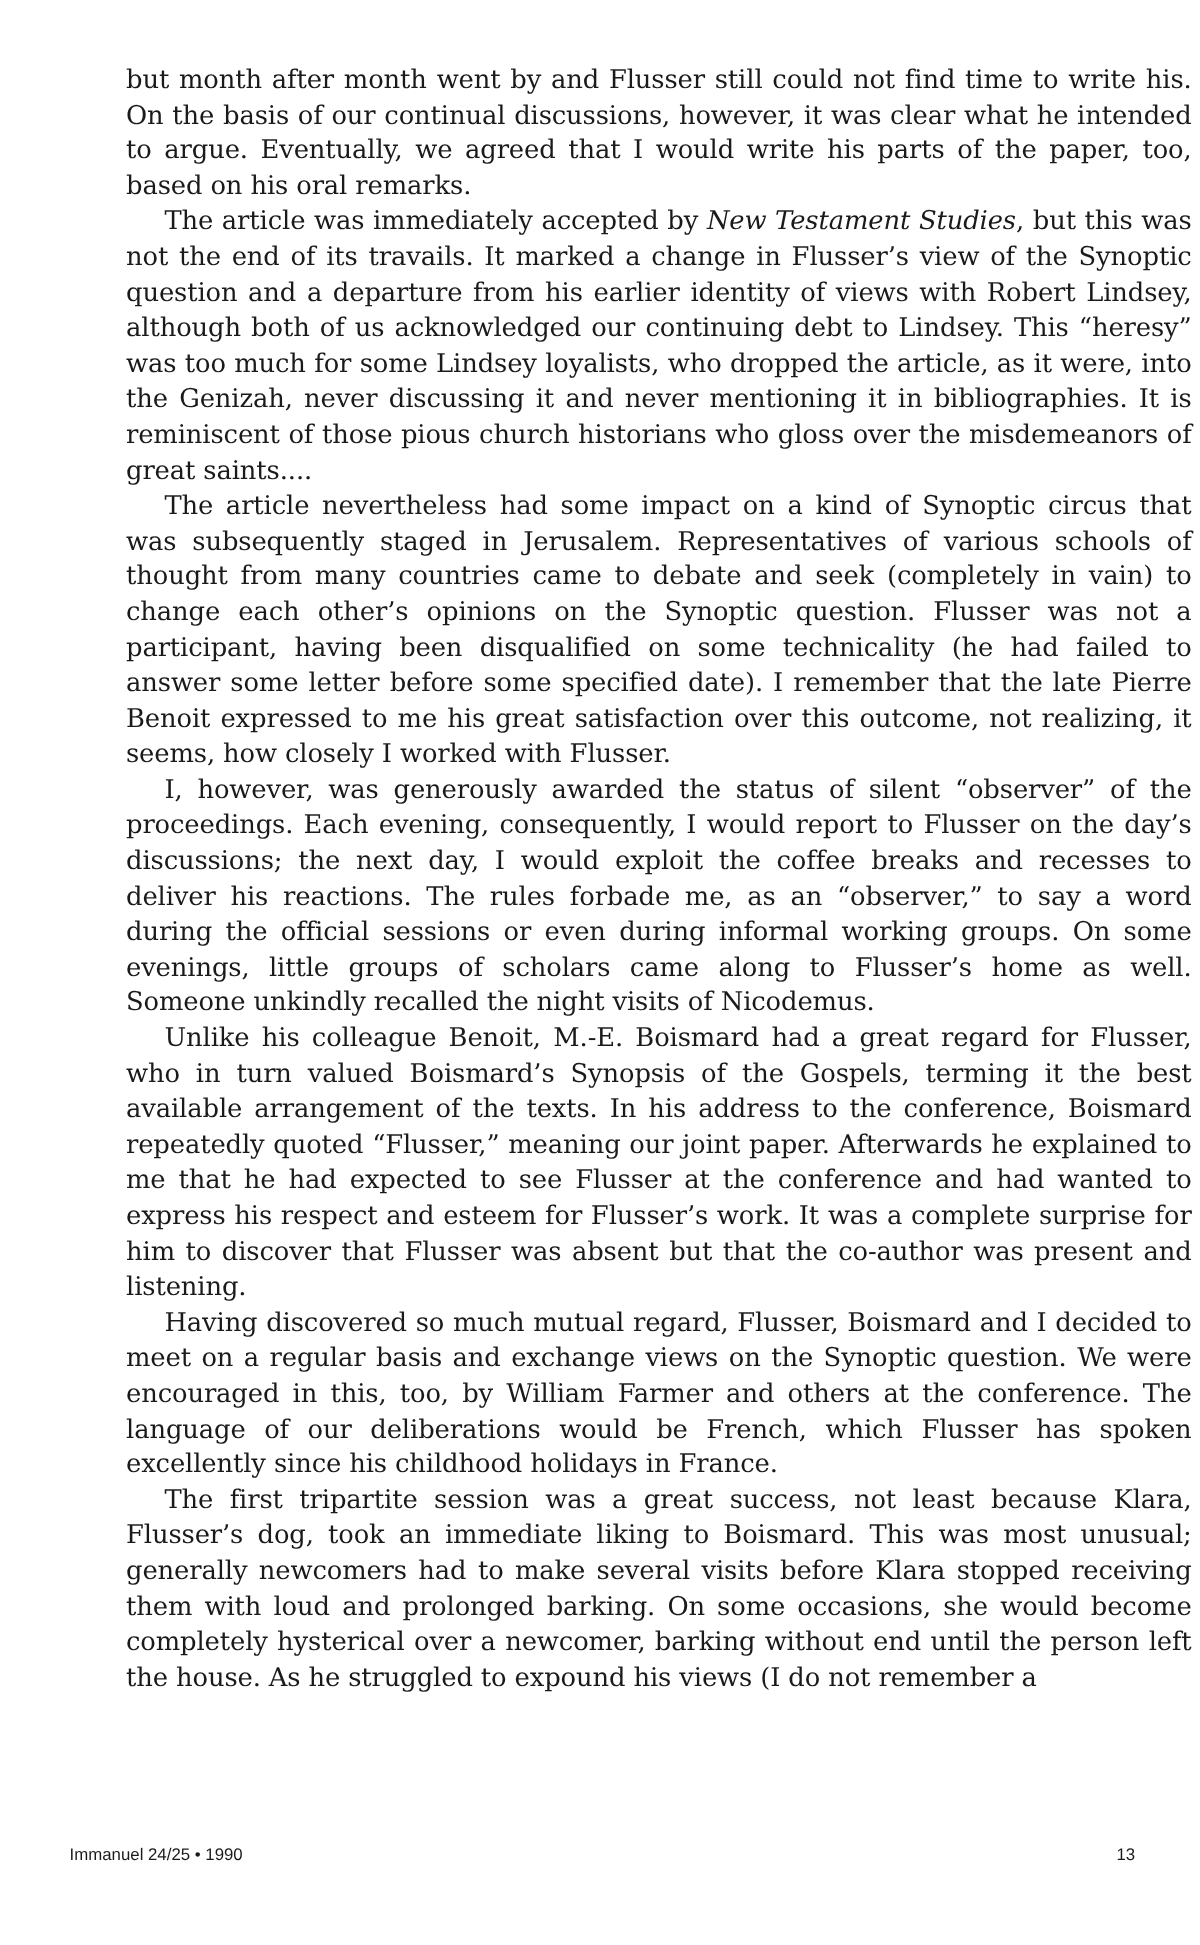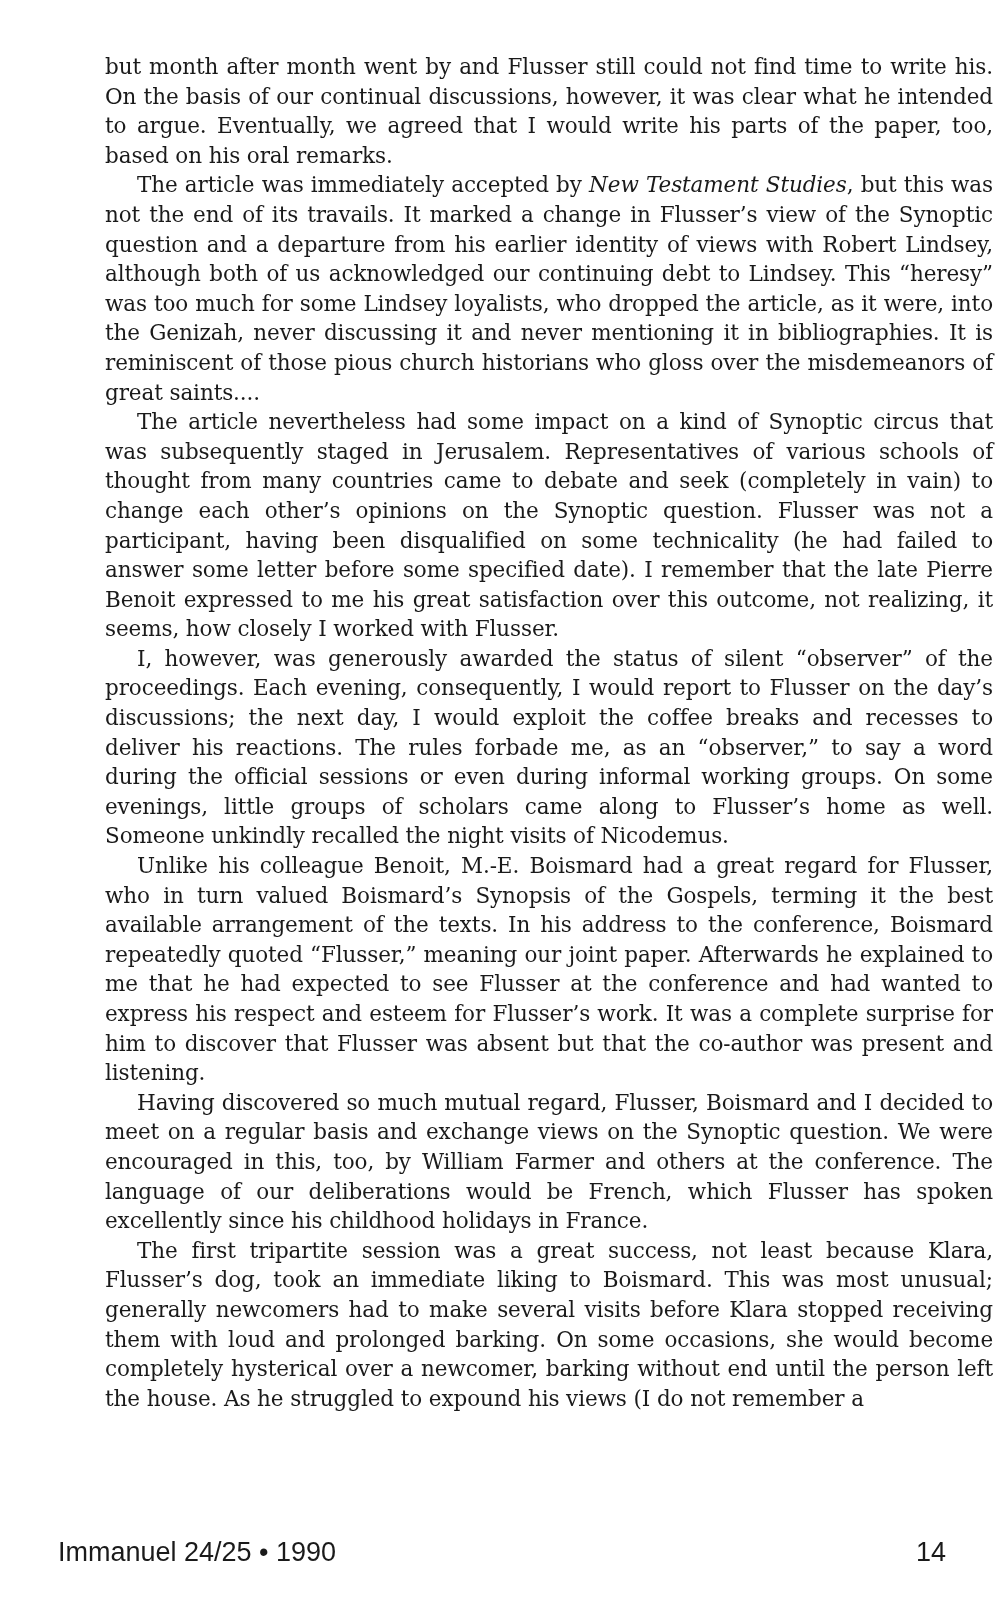--- a/index.html
+++ b/index.html
@@ -8,31 +8,31 @@
   .para {
     font-family: "DejaVu Serif", "Liberation Serif", serif;
     font-size: 21.5px;
     line-height: 29.6px;
     margin: 0;
     text-align: justify;
     letter-spacing: -0.1px;
   }
   .para.indent { text-indent: 32px; }
   em { }
-  .footer { position: absolute; left: 58px; right: 54px; top: 1537px; font-family: "Liberation Sans", sans-serif; font-size: 27px; display: flex; justify-content: space-between; }
+  .footer { position: absolute; left: 58px; right: 54px; top: 1537px; font-family: "Liberation Sans", sans-serif; font-size: 14px; display: flex; justify-content: space-between; }
 </style>
 </head>
 <body>
 
 <div class="page">
   <p class="para">but month after month went by and Flusser still could not find time to write his. On the basis of our continual discussions, however, it was clear what he intended to argue. Eventually, we agreed that I would write his parts of the paper, too, based on his oral remarks.</p>
   <p class="para indent"><span>The article was immediately accepted by </span><em>New Testament Studies</em><span>, but this was not the end of its travails. It marked a change in Flusser’s view of the Synoptic question and a departure from his earlier identity of views with Robert Lindsey, although both of us acknowledged our continuing debt to Lindsey. This “heresy” was too much for some Lindsey loyalists, who dropped the article, as it were, into the Genizah, never discussing it and never mentioning it in bibliographies. It is reminiscent of those pious church historians who gloss over the misdemeanors of great saints....</span></p>
   <p class="para indent">The article nevertheless had some impact on a kind of Synoptic circus that was subsequently staged in Jerusalem. Representatives of various schools of thought from many countries came to debate and seek (completely in vain) to change each other’s opinions on the Synoptic question. Flusser was not a participant, having been disqualified on some technicality (he had failed to answer some letter before some specified date). I remember that the late Pierre Benoit expressed to me his great satisfaction over this outcome, not realizing, it seems, how closely I worked with Flusser.</p>
   <p class="para indent">I, however, was generously awarded the status of silent “observer” of the proceedings. Each evening, consequently, I would report to Flusser on the day’s discussions; the next day, I would exploit the coffee breaks and recesses to deliver his reactions. The rules forbade me, as an “observer,” to say a word during the official sessions or even during informal working groups. On some evenings, little groups of scholars came along to Flusser’s home as well. Someone unkindly recalled the night visits of Nicodemus.</p>
   <p class="para indent">Unlike his colleague Benoit, M.-E. Boismard had a great regard for Flusser, who in turn valued Boismard’s Synopsis of the Gospels, terming it the best available arrangement of the texts. In his address to the conference, Boismard repeatedly quoted “Flusser,” meaning our joint paper. Afterwards he explained to me that he had expected to see Flusser at the conference and had wanted to express his respect and esteem for Flusser’s work. It was a complete surprise for him to discover that Flusser was absent but that the co-author was present and listening.</p>
   <p class="para indent">Having discovered so much mutual regard, Flusser, Boismard and I decided to meet on a regular basis and exchange views on the Synoptic question. We were encouraged in this, too, by William Farmer and others at the conference. The language of our deliberations would be French, which Flusser has spoken excellently since his childhood holidays in France.</p>
   <p class="para indent">The first tripartite session was a great success, not least because Klara, Flusser’s dog, took an immediate liking to Boismard. This was most unusual; generally newcomers had to make several visits before Klara stopped receiving them with loud and prolonged barking. On some occasions, she would become completely hysterical over a newcomer, barking without end until the person left the house. As he struggled to expound his views (I do not remember a</p>
 </div>
 
 <div class="footer">
   <span>Immanuel 24/25 • 1990</span>
-  <span>14</span>
+  <span>13</span>
 </div>
 
 </body></html>

